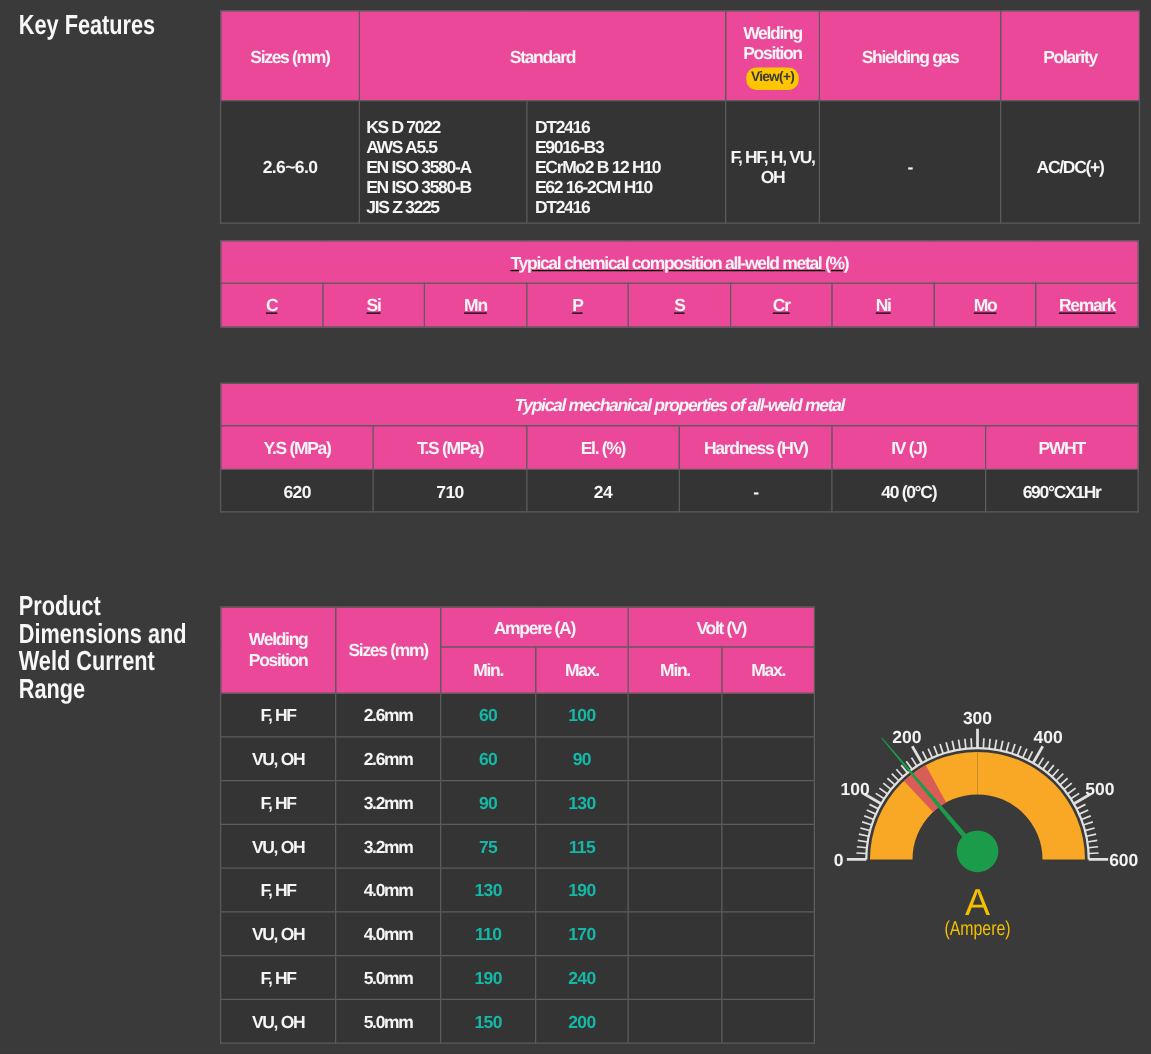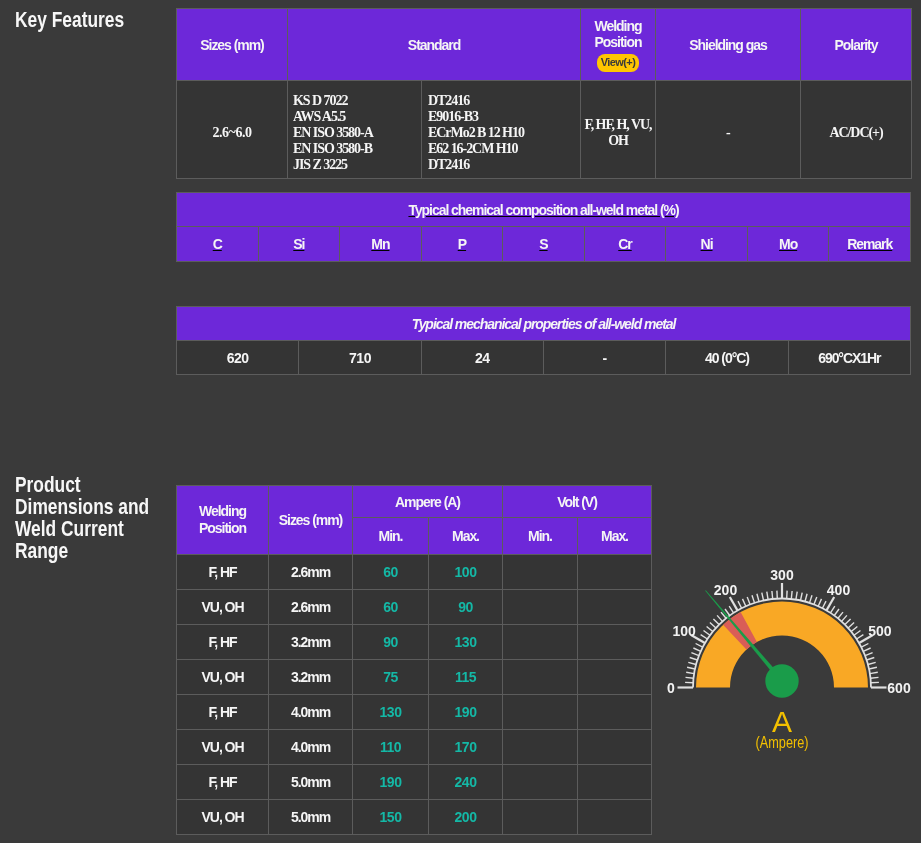--- a/index.html
+++ b/index.html
@@ -1,26 +1,26 @@
 <!DOCTYPE html>
 <html><head>
 <meta charset="utf-8">
 <style>
   * { margin:0; padding:0; box-sizing:border-box; }
   html,body { width:921px; height:843px; background:#3a3a3a; font-family:"Liberation Sans", sans-serif; overflow:hidden; }
   .page { position:relative; width:921px; height:843px; }
   .sec-title { position:absolute; color:#f7f7f7; font-weight:bold; font-size:22px; line-height:22px; transform:scaleX(0.79); transform-origin:left top; white-space:nowrap; }
   table { border-collapse:collapse; table-layout:fixed; position:absolute; }
   td, th { border:1px solid #5c5c5c; color:#f5f5f5; font-weight:bold; font-size:14px; letter-spacing:-0.5px; text-align:center; vertical-align:middle; padding:0; }
-  .hd { background:#6d28d9; letter-spacing:-1.05px; }
+  .hd { background:#ec4899; letter-spacing:-1.05px; }
   .bd { background:#343434; }
   .lt { letter-spacing:-1.05px; }
   .left { text-align:left; padding-left:5px; }
   .badge { display:inline-block; background:#ffc600; color:#3a3a3a; font-size:11px; font-weight:bold; letter-spacing:-0.6px; border-radius:8px; padding:2px 4px 3px; line-height:13px; }
-  .t1b td { padding-top:6px; line-height:16px;font-family:Liberation Serif, serif; }
+  .t1b td { padding-top:6px; line-height:16px; }
   .amber { color:#14b8a6; }
 </style>
 </head>
 <body>
 <div class="page">
   <div class="sec-title" style="left:15px; top:9px;">Key Features</div>
 
   <table style="left:176px; top:8px; width:735px;">
     <colgroup>
       <col style="width:111px">
@@ -66,20 +66,28 @@
           <td class="hd">Remark</td>
     </tr>
   </tbody>
     </table>
 
   <table style="left:176px; top:306px; width:735px;">
     <tbody>
         <tr style="height:34px;font-style:italic;">
           <td class="hd" colspan="6">Typical mechanical properties of all-weld metal</td>
         </tr>
+    <tr style="height:35px;">
+      <td class="hd">Y.S (MPa)</td>
+          <td class="hd">T.S (MPa)</td>
+          <td class="hd">El. (%)</td>
+          <td class="hd">Hardness (HV)</td>
+          <td class="hd">IV (J)</td>
+          <td class="hd">PWHT</td>
+    </tr>
     <tr style="height:34px;">
       <td class="bd">620</td>
           <td class="bd">710</td>
           <td class="bd">24</td>
           <td class="bd">-</td>
           <td class="bd lt">40 (0°C)</td>
           <td class="bd lt">690°CX1Hr</td>
     </tr>
   </tbody>
     </table>

